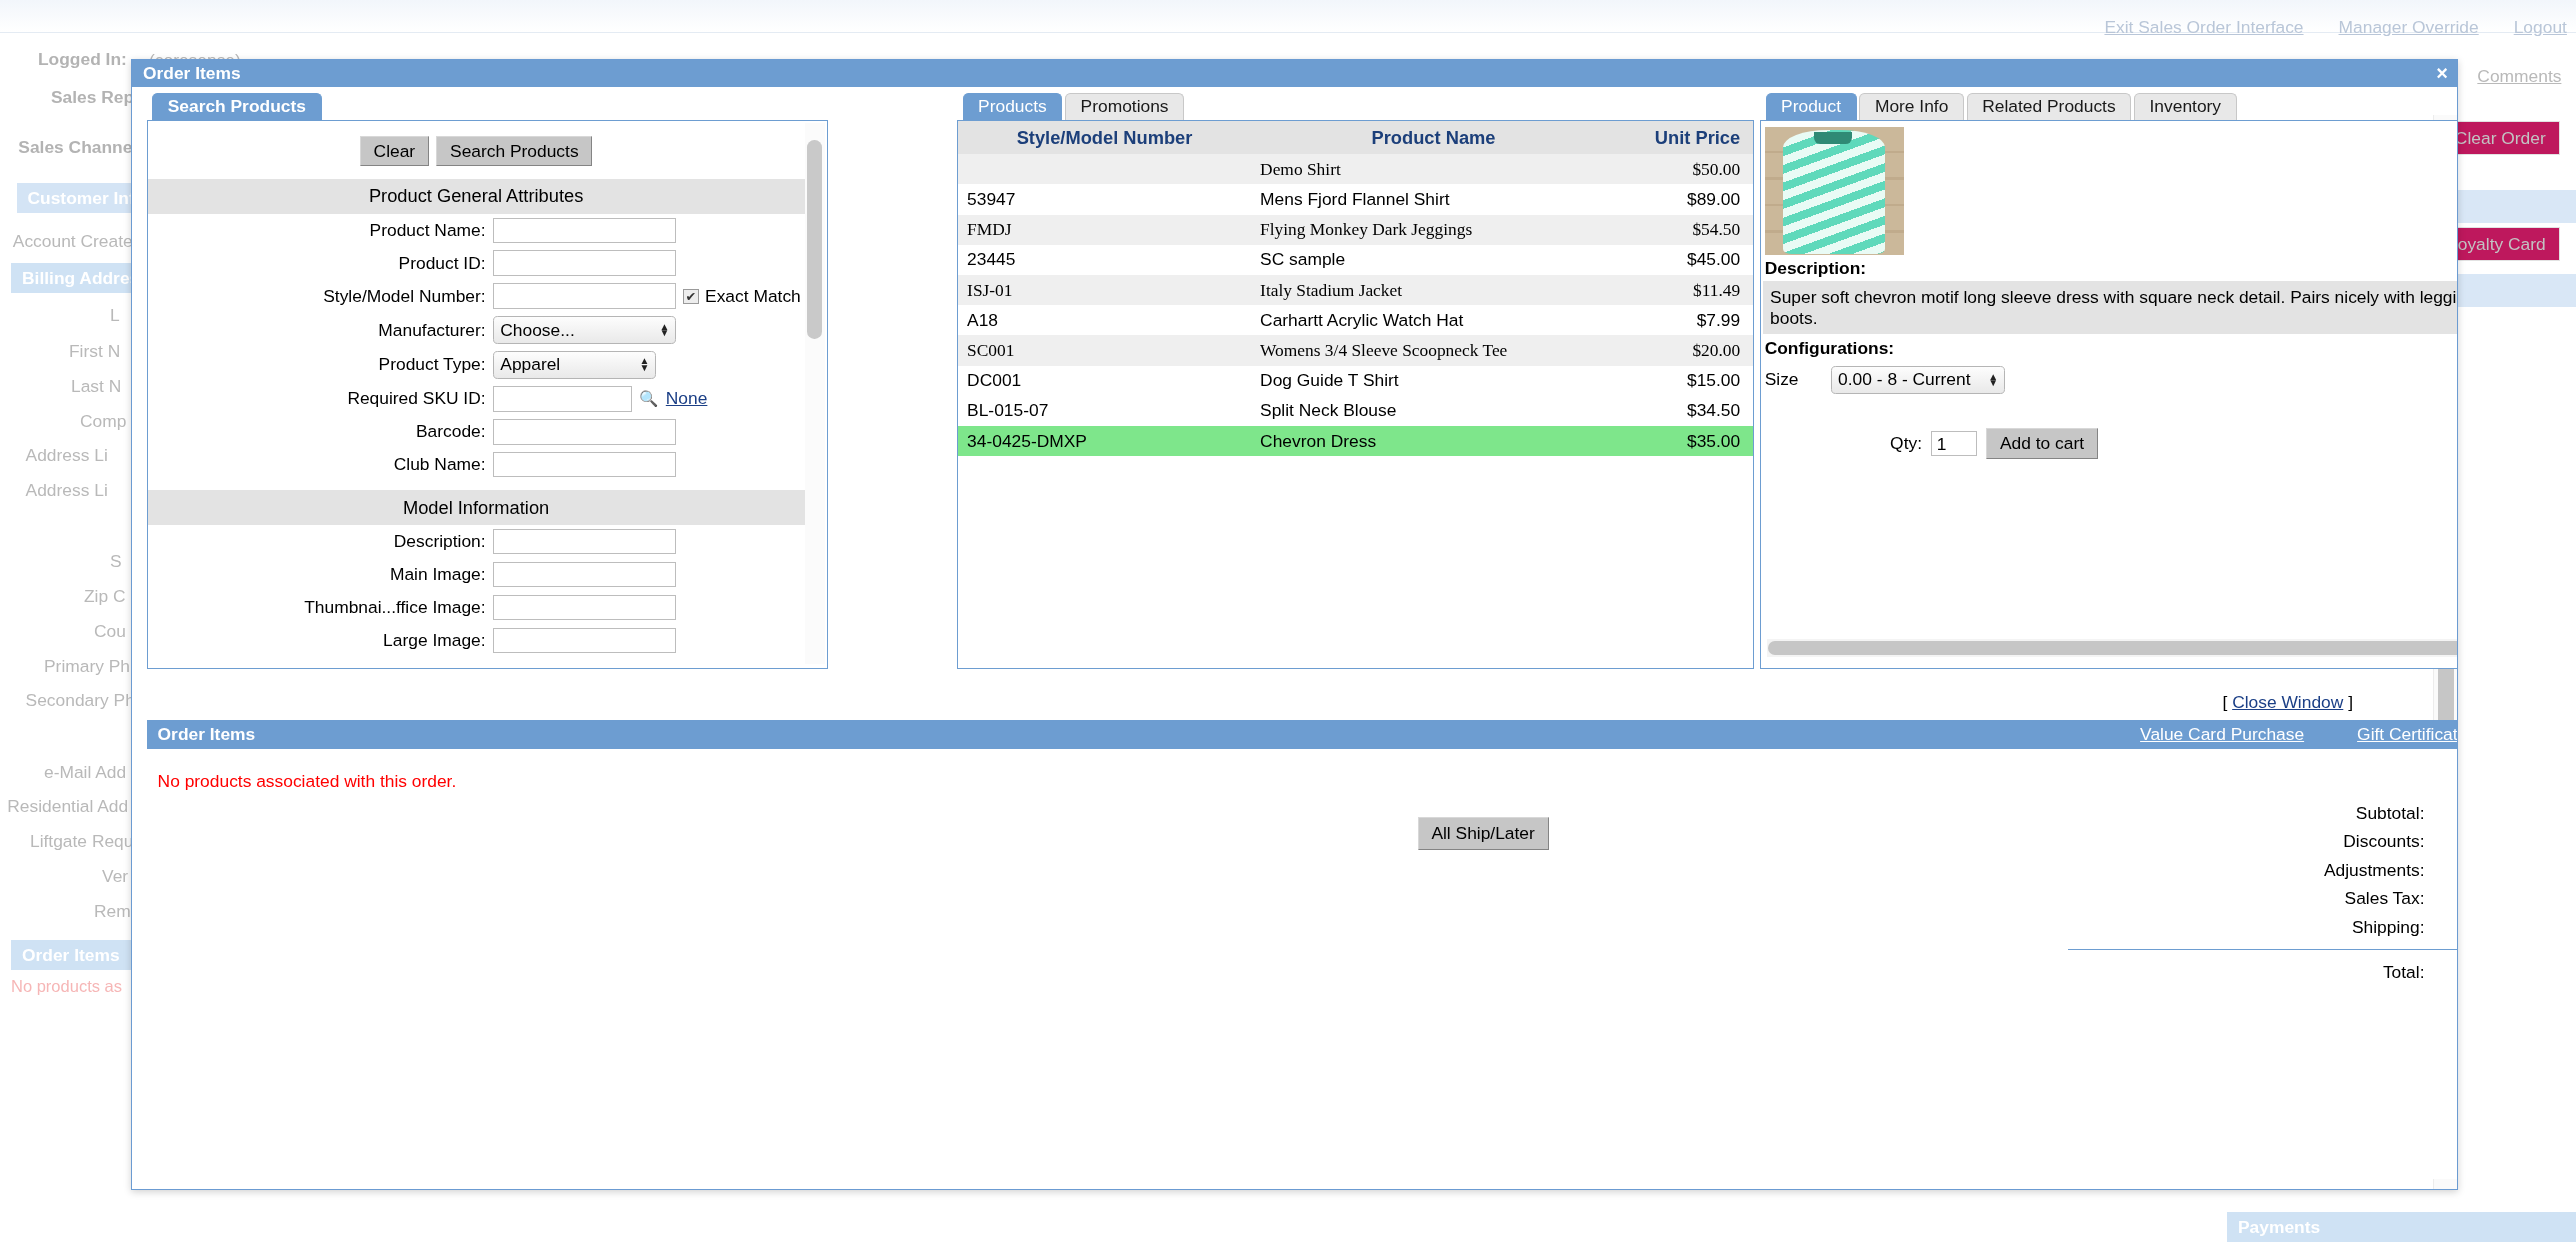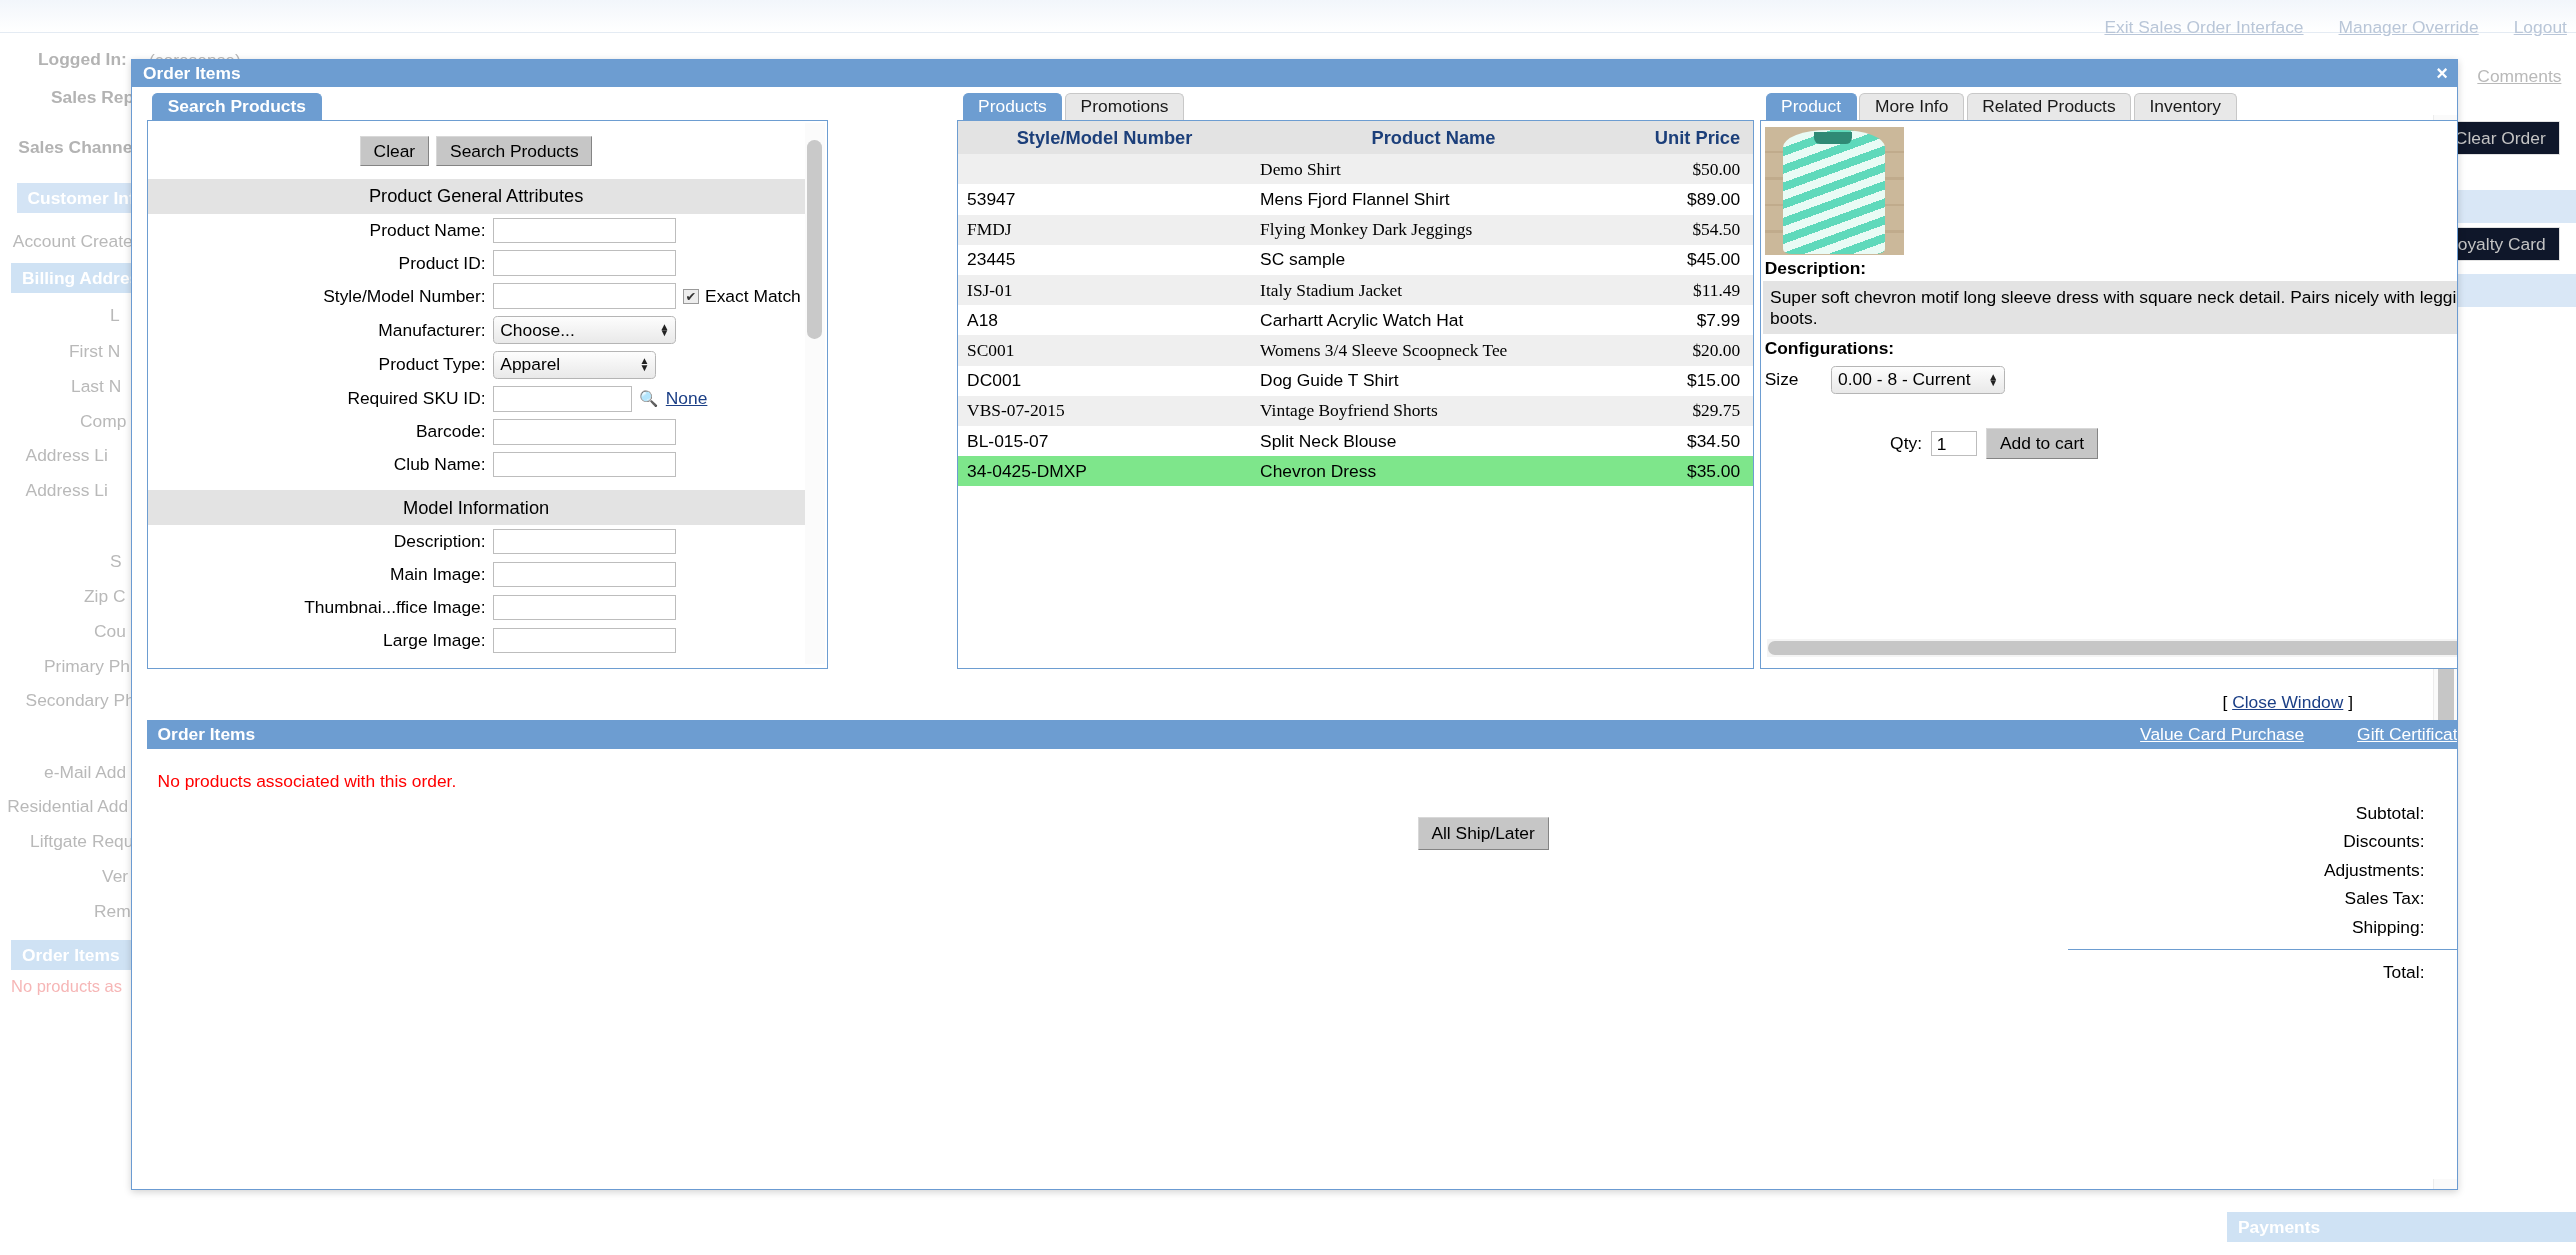--- a/index.html
+++ b/index.html
@@ -28,21 +28,21 @@
   .bg-lbl {
     position: absolute; font-size: 17.4px; color: #b9b9b9; white-space: nowrap;
   }
   .bg-lbl.bold { font-weight: bold; color: #b3b3b3; }
 
   .bg-sect {
     position: absolute; background: #d4e4f5; color: #ffffff;
     font-weight: bold; font-size: 17.4px; padding: 4.6px 11px; white-space: nowrap;
   }
   .bg-btn {
-    position: absolute; border: 0.9px solid #e2e2e2; background: #0f172a;
+    position: absolute; border: 0.9px solid #e2e2e2; background: #be185d;
     color: #c3c3c3; font-size: 17.4px; padding: 5.5px 12.8px; white-space: nowrap;
   }
   .bg-redtext { position: absolute; font-size: 16.5px; color: #f6b6b6; white-space: nowrap; }
   .bg-band { position: absolute; background: #d9e7f6; }
 
   
   .modal {
     position: absolute; left: 131px; top: 59px;
     width: 2327px; height: 1131px;
     background: #ffffff;
@@ -448,25 +448,20 @@
                 <tr class="odd">
                   <td class="c1">SC001</td>
                   <td class="c2">Womens 3/4 Sleeve Scoopneck Tee</td>
                   <td class="c3">$20.00</td>
                 </tr>
                 <tr class="even">
                   <td class="c1">DC001</td>
                   <td class="c2">Dog Guide T Shirt</td>
                   <td class="c3">$15.00</td>
                 </tr>
-                <tr class="odd">
-                  <td class="c1">VBS-07-2015</td>
-                  <td class="c2">Vintage Boyfriend Shorts</td>
-                  <td class="c3">$29.75</td>
-                </tr>
                 <tr class="even">
                   <td class="c1">BL-015-07</td>
                   <td class="c2">Split Neck Blouse</td>
                   <td class="c3">$34.50</td>
                 </tr>
                 <tr class="sel">
                   <td class="c1">34-0425-DMXP</td>
                   <td class="c2">Chevron Dress</td>
                   <td class="c3">$35.00</td>
                 </tr>

